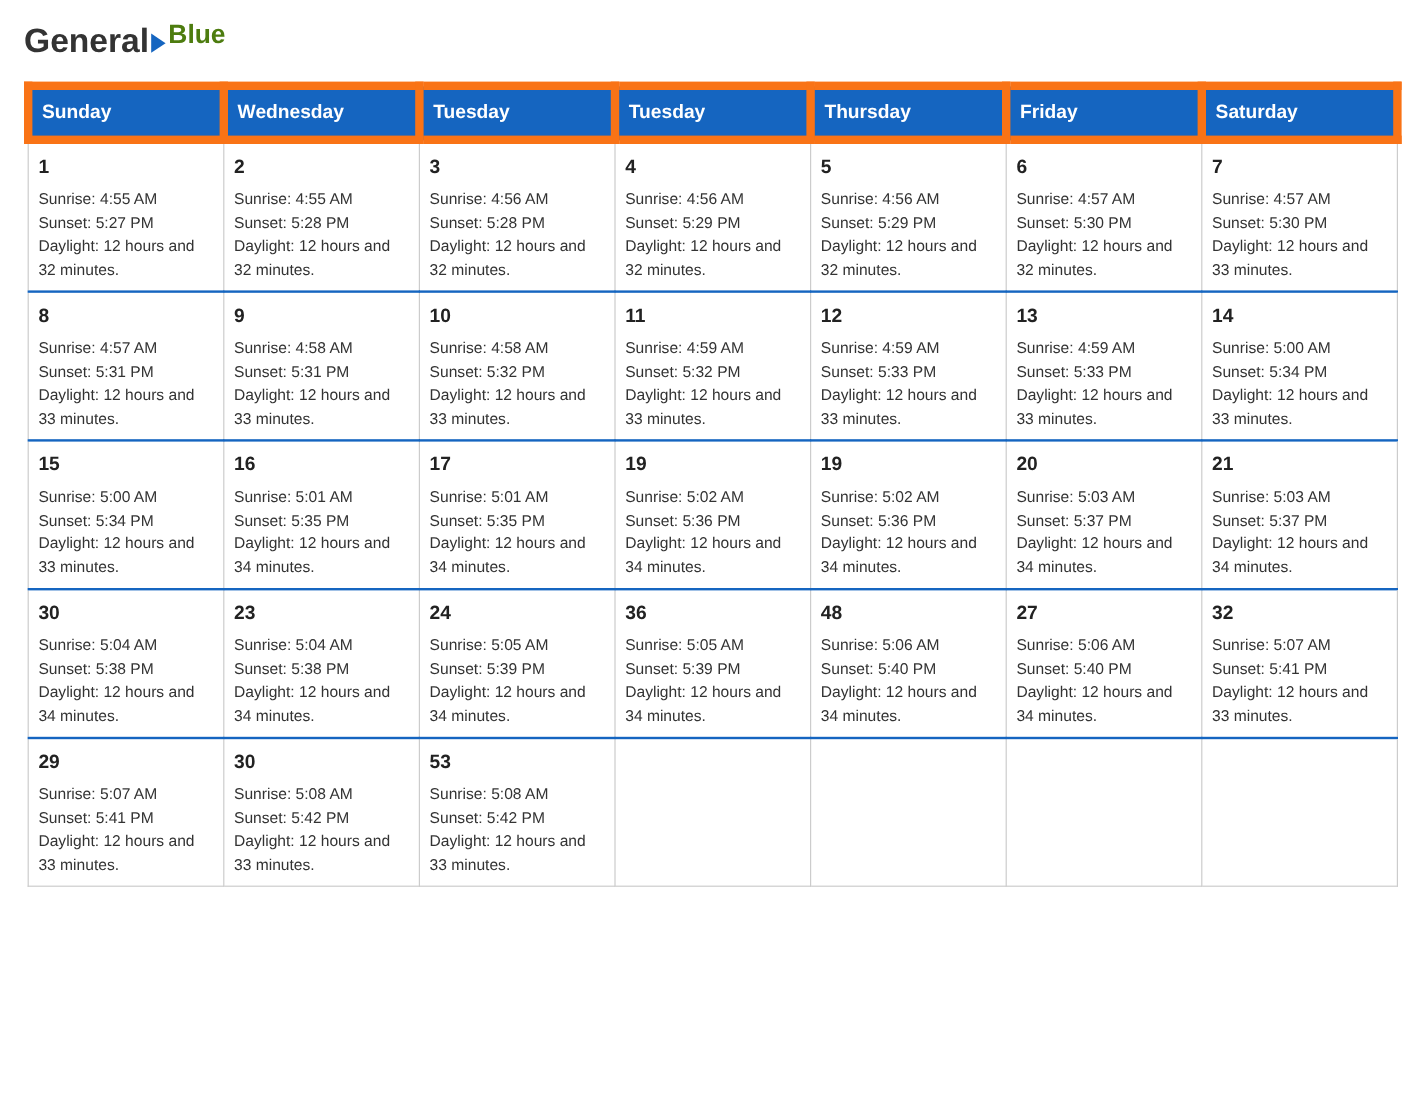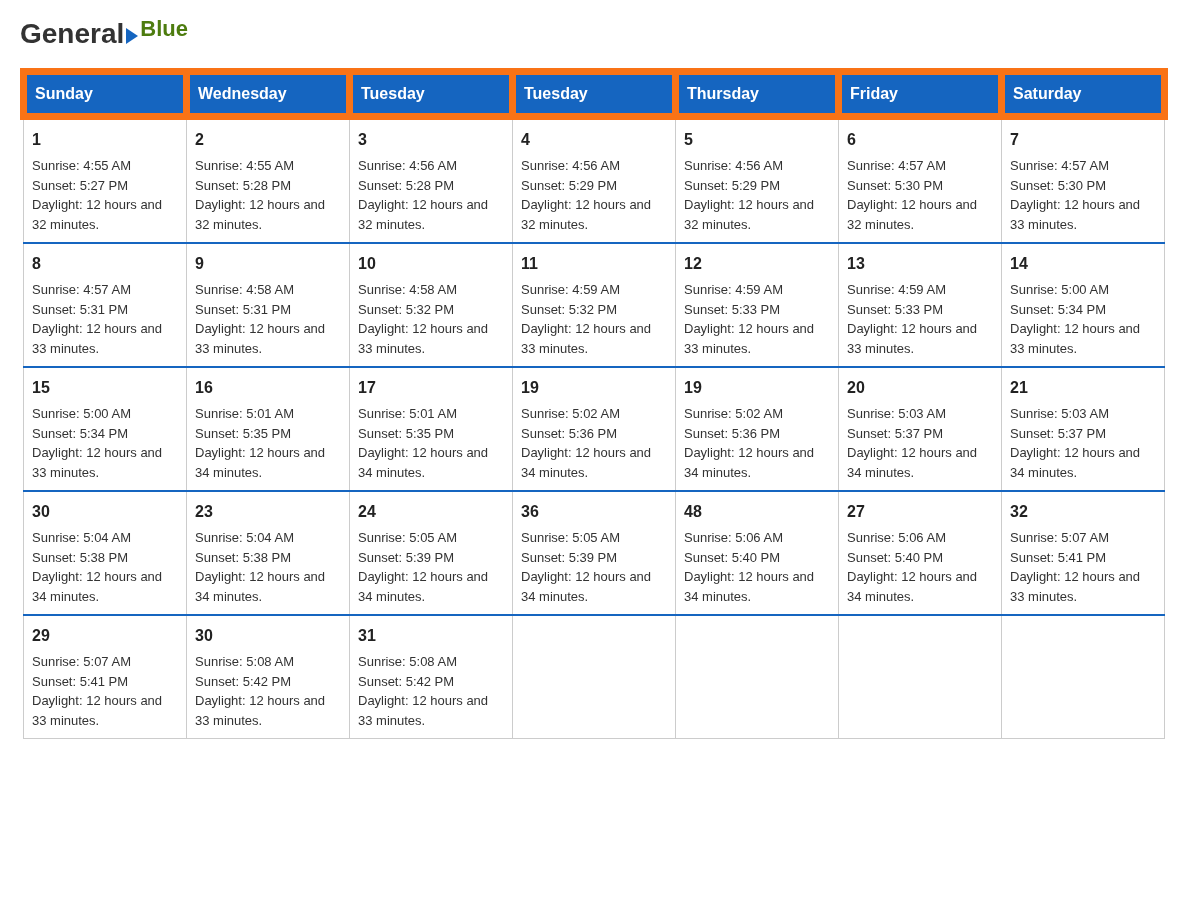--- a/index.html
+++ b/index.html
@@ -241,21 +241,21 @@
         <tr>
           <td>
           <span class="day-num">29</span>
           <span class="day-info">Sunrise: 5:07 AM<br>Sunset: 5:41 PM<br>Daylight: 12 hours and 33 minutes.</span>
         </td>
           <td>
           <span class="day-num">30</span>
           <span class="day-info">Sunrise: 5:08 AM<br>Sunset: 5:42 PM<br>Daylight: 12 hours and 33 minutes.</span>
         </td>
           <td>
-          <span class="day-num">31</span>
+          <span class="day-num">53</span>
           <span class="day-info">Sunrise: 5:08 AM<br>Sunset: 5:42 PM<br>Daylight: 12 hours and 33 minutes.</span>
         </td>
           <td class="empty"></td>
           <td class="empty"></td>
           <td class="empty"></td>
           <td class="empty"></td>
         </tr>
       </tbody>
   </table>
 </div>

